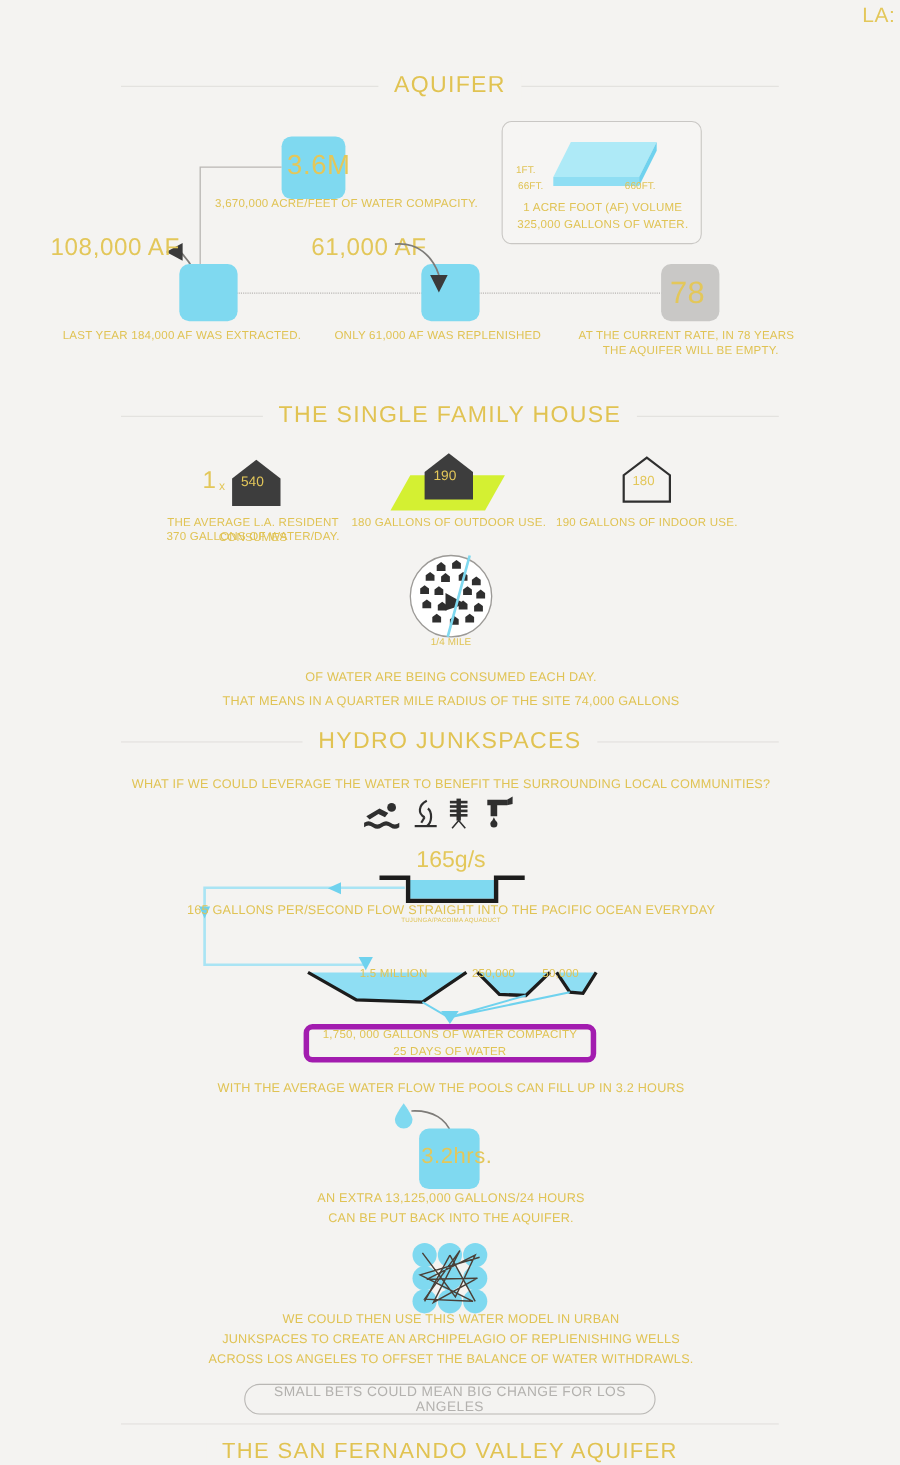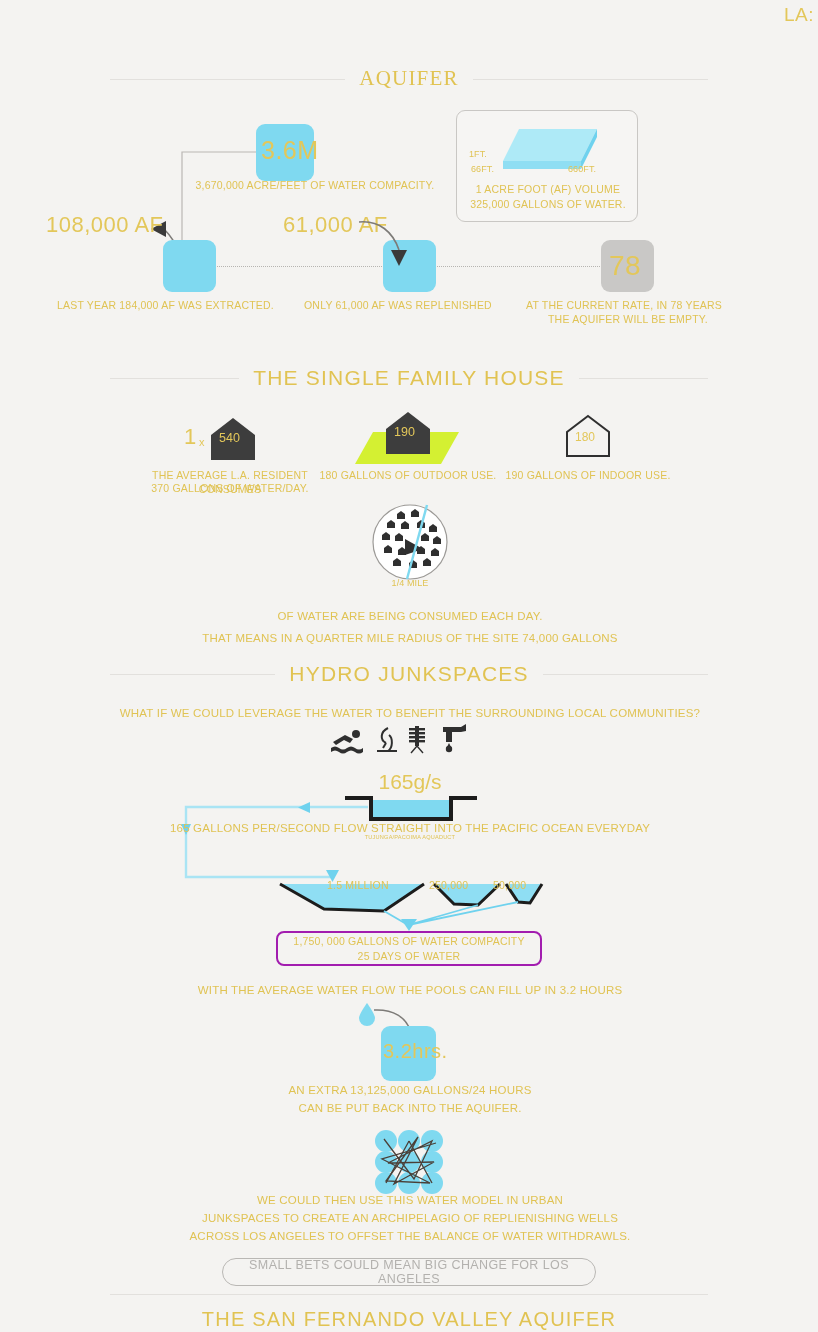--- a/index.html
+++ b/index.html
@@ -64,33 +64,33 @@
   }
 
   svg { display:block; overflow:visible; }
 
   .statement-box{
     position:absolute; border:1px solid #b9b7b4; border-radius:16px;
     display:flex; align-items:center; justify-content:center;
     color:#b3b1ae; font-size:12.5px; letter-spacing:.4px;text-align:center;
   }
   .pool-box{
-    position:absolute; border:2px solid #a21caf; border-radius:8px;
+    position:absolute; border:5px solid #a21caf; border-radius:8px;
     display:flex; flex-direction:column; align-items:center; justify-content:center;
     line-height:1.35;
   }
 </style>
 </head>
 <body>
 
 <div class="page">
 
   <div class="corner-label">LA:</div>
 
-  <div class="sec-head" style="top:66px;font-family:Liberation Serif, serif;">
+  <div class="sec-head" style="top:66px;">
     <div class="rule"></div>
     <span class="t">AQUIFER</span>
   </div>
 
   <div class="bluebox" style="left:256px; top:124px; width:58px; height:57px;"></div>
   <div class="boxnum" style="left:261px; top:136px;">3.6M</div>
 
   <svg class="abs" style="left:150px; top:140px;" width="120" height="115">
     <path d="M106,12 L32,12 L32,112" fill="none" stroke="#b9b7b4" stroke-width="1.2"></path>
   </svg>

